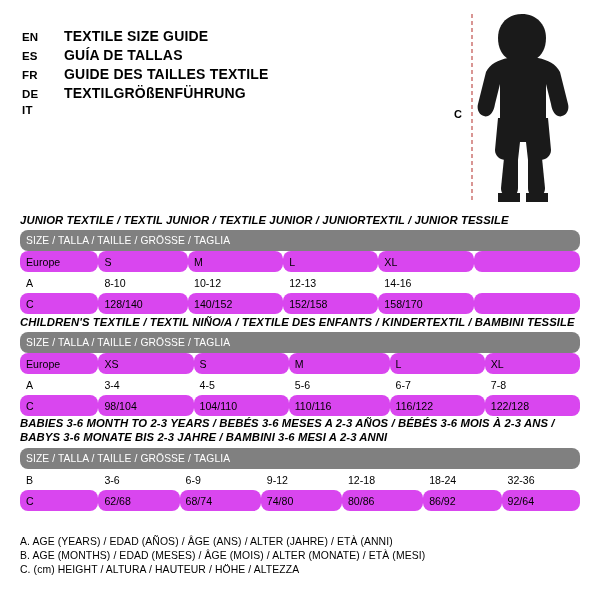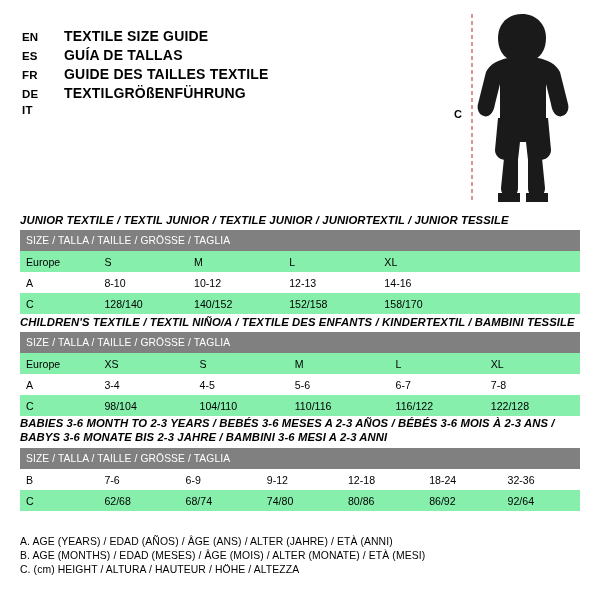--- a/index.html
+++ b/index.html
@@ -78,30 +78,31 @@
   table.size-table {
     border-collapse: collapse;
     width: 100%;
     table-layout: fixed;
   }
   table.size-table td {
     font-size: 10.6px;
     padding: 2px 16px 2px 6px;
     vertical-align: middle;
     height: 17px;
+    border-radius: 8px;
   }
   tr.head-row td {
     background: #808080;
     color: #ffffff;
     font-weight: normal;
     font-size: 10.3px;
     letter-spacing: 0.1px;
   }
   tr.alt-row td {
-    background: #86efac;
+    background: #d946ef;
   }
   tr.plain-row td {
     background: #ffffff;
   }
   td.rowlabel {
     font-weight: normal;
   }
 
   
   .footnotes {
@@ -260,21 +261,21 @@
           <col style="width:14.5%">
           <col style="width:14%">
           <col style="width:14%">
       </colgroup>
       <tbody>
         <tr class="head-row">
           <td colspan="7">SIZE / TALLA / TAILLE / GRÖSSE / TAGLIA</td>
         </tr>
         <tr class="plain-row">
           <td class="rowlabel">B</td>
-          <td>7-6</td>
+          <td>3-6</td>
           <td>6-9</td>
           <td>9-12</td>
           <td>12-18</td>
           <td>18-24</td>
           <td>32-36</td>
         </tr>
         <tr class="alt-row">
           <td class="rowlabel">C</td>
           <td>62/68</td>
           <td>68/74</td>

